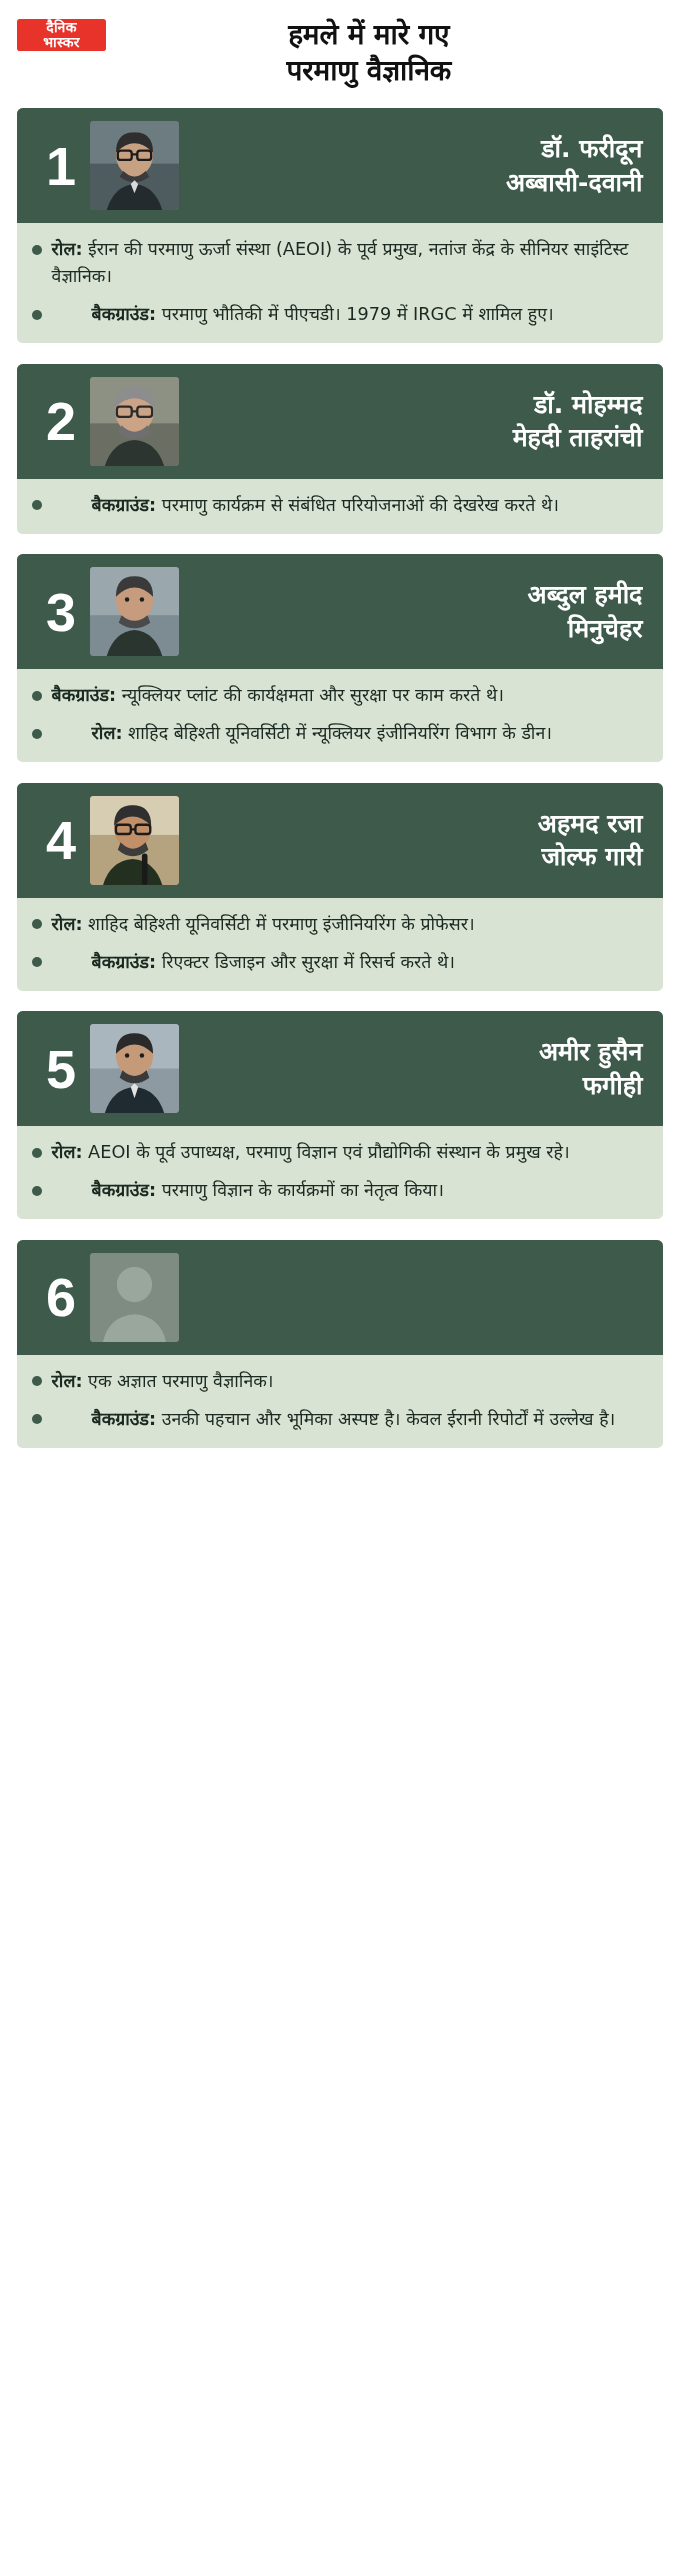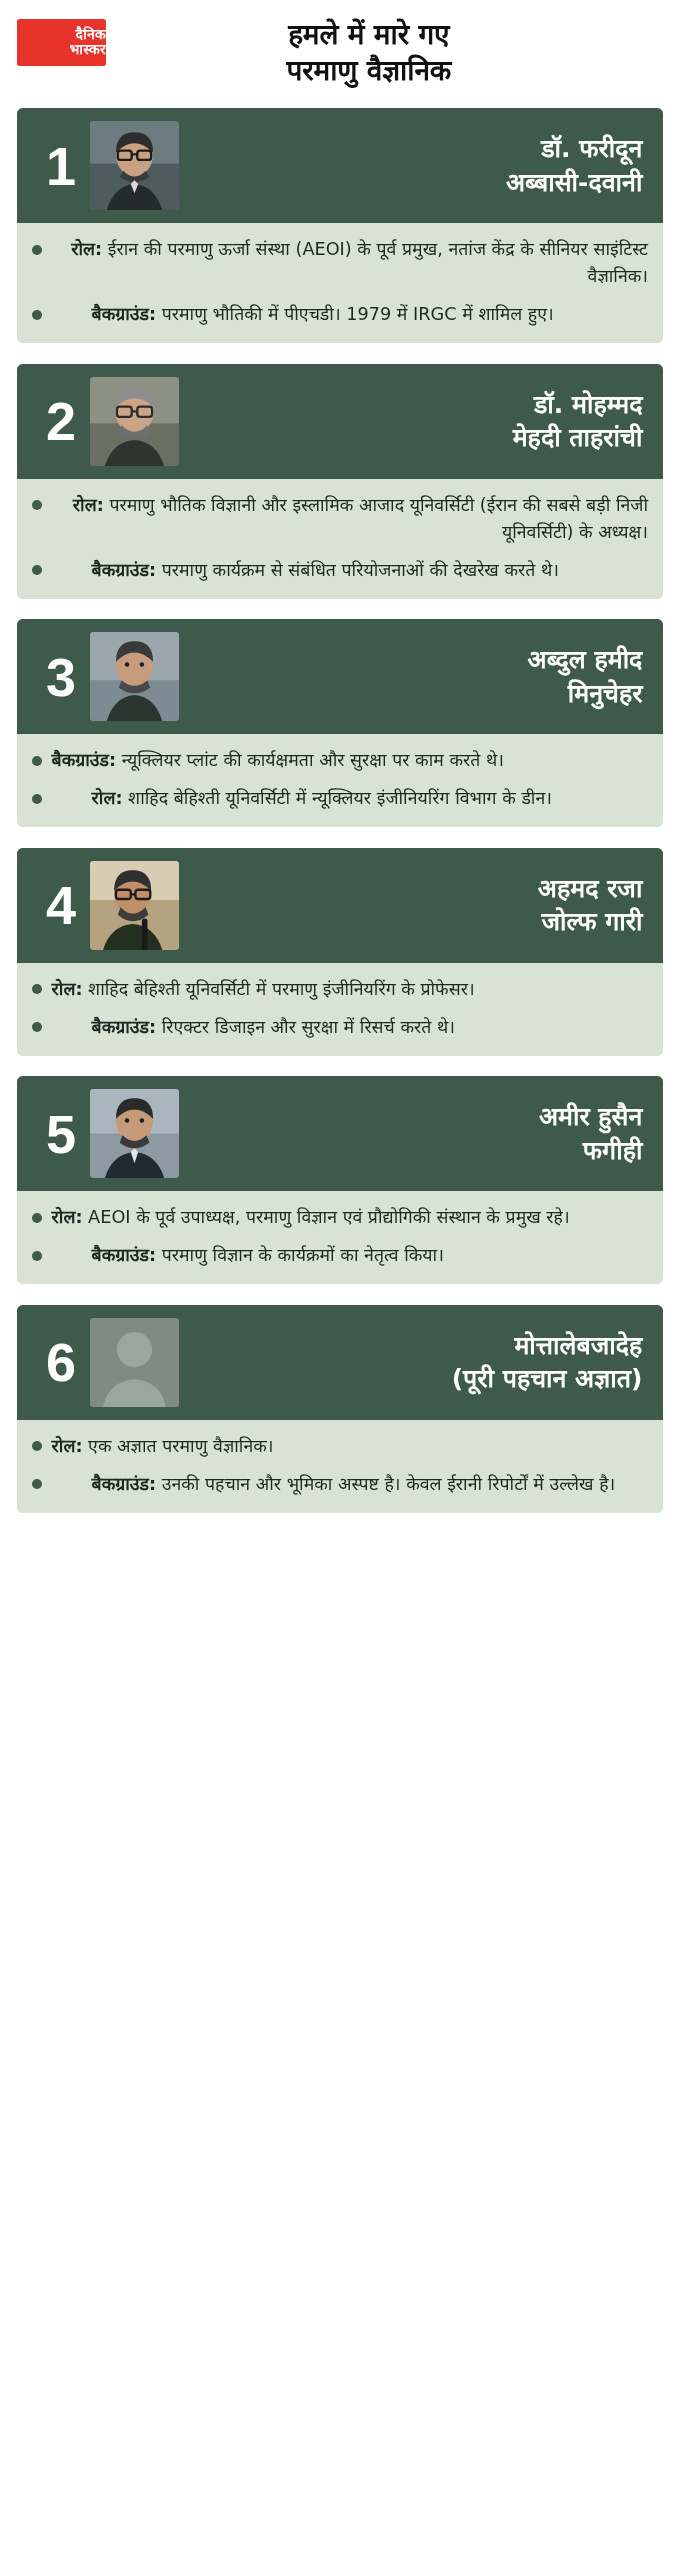--- a/index.html
+++ b/index.html
@@ -17,26 +17,26 @@
   
   .header {
     position: relative;
     padding: 17px 17px 9.3px 17px;
   }
   .logo {
     position: absolute;
     left: 17px;
     top: 18.6px;
     width: 89px;
-    height: 47px;
+    height: 32px;
     background: #e8332a;
     border-radius: 2.8px;
     display: flex;
     flex-direction: column;
-    align-items: flex-end;
+    align-items: center;
     justify-content: center;
     line-height: 1.05;
   }
   .logo-line1 {
     color: #ffffff;
     font-size: 14px;
     font-weight: bold;
     letter-spacing: 0.3px;
   }
   .logo-line2 {
@@ -99,21 +99,20 @@
     font-size: 25px;
     font-weight: bold;
     line-height: 1.34;
     text-align: right;
     padding: 0 5.6px 0 9.3px;
   }
   .name .l2 { display: block; }
 
   .card-body {
     padding: 13px 15px 15px 15px;
-    text-align: right;
   }
   .bullet {
     display: flex;
     align-items: flex-start;
     margin-bottom: 11.2px;
   }
   .bullet:last-child { margin-bottom: 0; gap: 40px; }
   .dot {
     flex: 0 0 10.3px;
     width: 10.3px;
@@ -197,24 +196,20 @@
         </svg>
       </div>
       <div class="name">
         <span class="l1">डॉ. मोहम्मद</span>
         <span class="l2">मेहदी ताहरांची</span>
       </div>
     </div>
     <div class="card-body">
       <div class="bullet">
         <span class="dot"></span>
-        <span class="btext"><span class="blabel">रोल:</span> <span>परमाणु भौतिक विज्ञानी और इस्लामिक आजाद यूनिवर्सिटी (ईरान की सबसे बड़ी निजी यूनिवर्सिटी) के अध्यक्ष।</span></span>
-      </div>
-      <div class="bullet">
-        <span class="dot"></span>
         <span class="btext"><span class="blabel">बैकग्राउंड:</span> <span>परमाणु कार्यक्रम से संबंधित परियोजनाओं की देखरेख करते थे।</span></span>
       </div>
     </div>
   </div>
 
   <div class="card">
     <div class="card-top">
       <div class="rank">3</div>
       <div class="portrait">
         <svg viewBox="0 0 96 96" preserveAspectRatio="none" aria-hidden="true">
@@ -315,24 +310,20 @@
   <div class="card">
     <div class="card-top">
       <div class="rank">6</div>
       <div class="portrait">
         <svg viewBox="0 0 96 96" preserveAspectRatio="none" aria-hidden="true">
           <rect width="96" height="96" fill="#7f8c82"></rect>
           <circle cx="48" cy="34" r="19" fill="#9aa79c"></circle>
           <path d="M14 96 q6 -28 34 -30 q28 2 34 30z" fill="#9aa79c"></path>
         </svg>
       </div>
-      <div class="name">
-        <span class="l1">मोत्तालेबजादेह</span>
-        <span class="l2">(पूरी पहचान अज्ञात)</span>
-      </div>
     </div>
     <div class="card-body">
       <div class="bullet">
         <span class="dot"></span>
         <span class="btext"><span class="blabel">रोल:</span> <span>एक अज्ञात परमाणु वैज्ञानिक।</span></span>
       </div>
       <div class="bullet">
         <span class="dot"></span>
         <span class="btext"><span class="blabel">बैकग्राउंड:</span> <span>उनकी पहचान और भूमिका अस्पष्ट है। केवल ईरानी रिपोर्टों में उल्लेख है।</span></span>
       </div>

